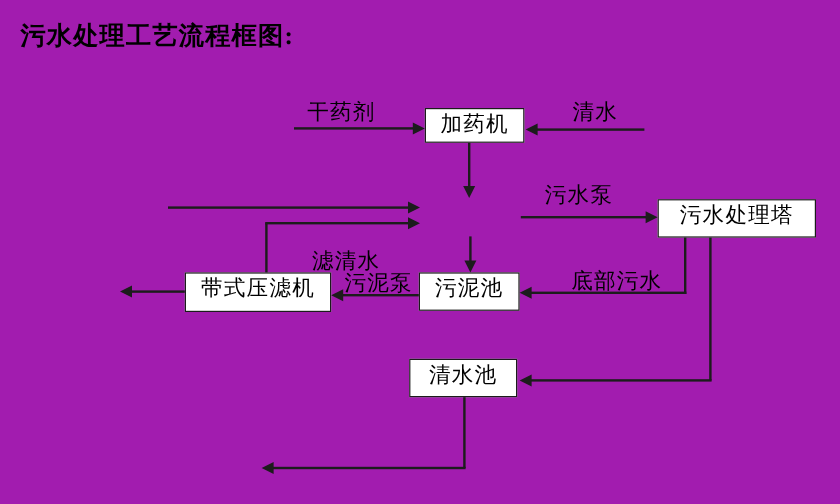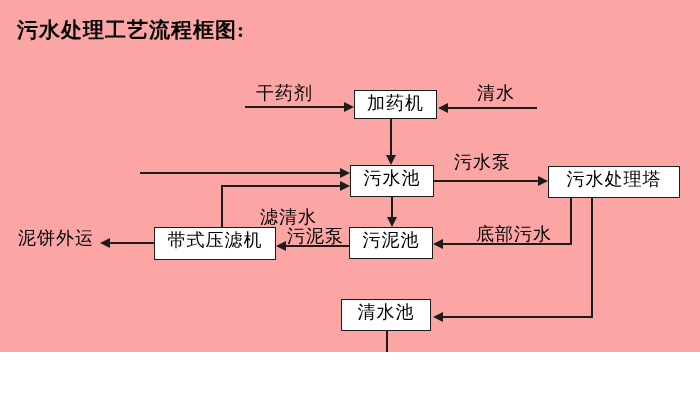--- a/index.html
+++ b/index.html
@@ -1,17 +1,17 @@
 <!DOCTYPE html>
 <html><head>
 <meta charset="utf-8">
 <style>
   html,body{margin:0;padding:0;background:#ffffff;}
   .canvas{
-    position:relative;width:700px;height:352px;background:#fca5a5;overflow:hidden;
+    position:relative;width:700px;height:420px;background:#a21caf;overflow:hidden;
     font-family:"Liberation Serif","DejaVu Serif",serif;color:#000000;
   }
   .title{
     position:absolute;left:17px;top:16px;margin:0;
     font-size:21px;font-weight:bold;letter-spacing:1px;white-space:nowrap;
   }
   .node{
     position:absolute;box-sizing:border-box;border:1.6px solid #1c1c1c;background:#ffffff;
     display:flex;justify-content:center;
     font-size:18px;letter-spacing:1px;white-space:nowrap;
@@ -30,43 +30,39 @@
 </head>
 <body>
 
 <div class="canvas">
 
   <h1 class="title">污水处理工艺流程框图:</h1>
 
   <div class="node" style="left:354px;top:90px;width:83px;height:29px">
     <span>加药机</span>
   </div>
-  <div class="node" style="left:350px;top:165px;width:84px;height:32px">
-    <span>污水池</span>
-  </div>
   <div class="node" style="left:548px;top:166px;width:132px;height:32px">
     <span>污水处理塔</span>
   </div>
   <div class="node" style="left:349px;top:227px;width:84px;height:32px">
     <span>污泥池</span>
   </div>
   <div class="node" style="left:154px;top:227px;width:122px;height:33px">
     <span>带式压滤机</span>
   </div>
   <div class="node" style="left:341px;top:299px;width:90px;height:32px">
     <span>清水池</span>
   </div>
 
   <div class="flabel" style="left:256px;top:84px">干药剂</div>
   <div class="flabel" style="left:477px;top:84px">清水</div>
   <div class="flabel" style="left:454px;top:153px">污水泵</div>
   <div class="flabel" style="left:260px;top:208px">滤清水</div>
   <div class="flabel" style="left:476px;top:225px">底部污水</div>
   <div class="flabel" style="left:287px;top:227px">污泥泵</div>
-  <div class="flabel" style="left:18px;top:229px">泥饼外运</div>
 
   <div class="line h" style="left:245px;top:106px;width:100px"></div>
   <div class="arr right" style="left:344px;top:102px"></div>
 
   <div class="line h" style="left:446px;top:107px;width:91px"></div>
   <div class="arr left" style="left:438px;top:103px"></div>
 
   <div class="line v" style="left:390px;top:119px;height:37px"></div>
   <div class="arr down" style="left:386px;top:155px"></div>
 

